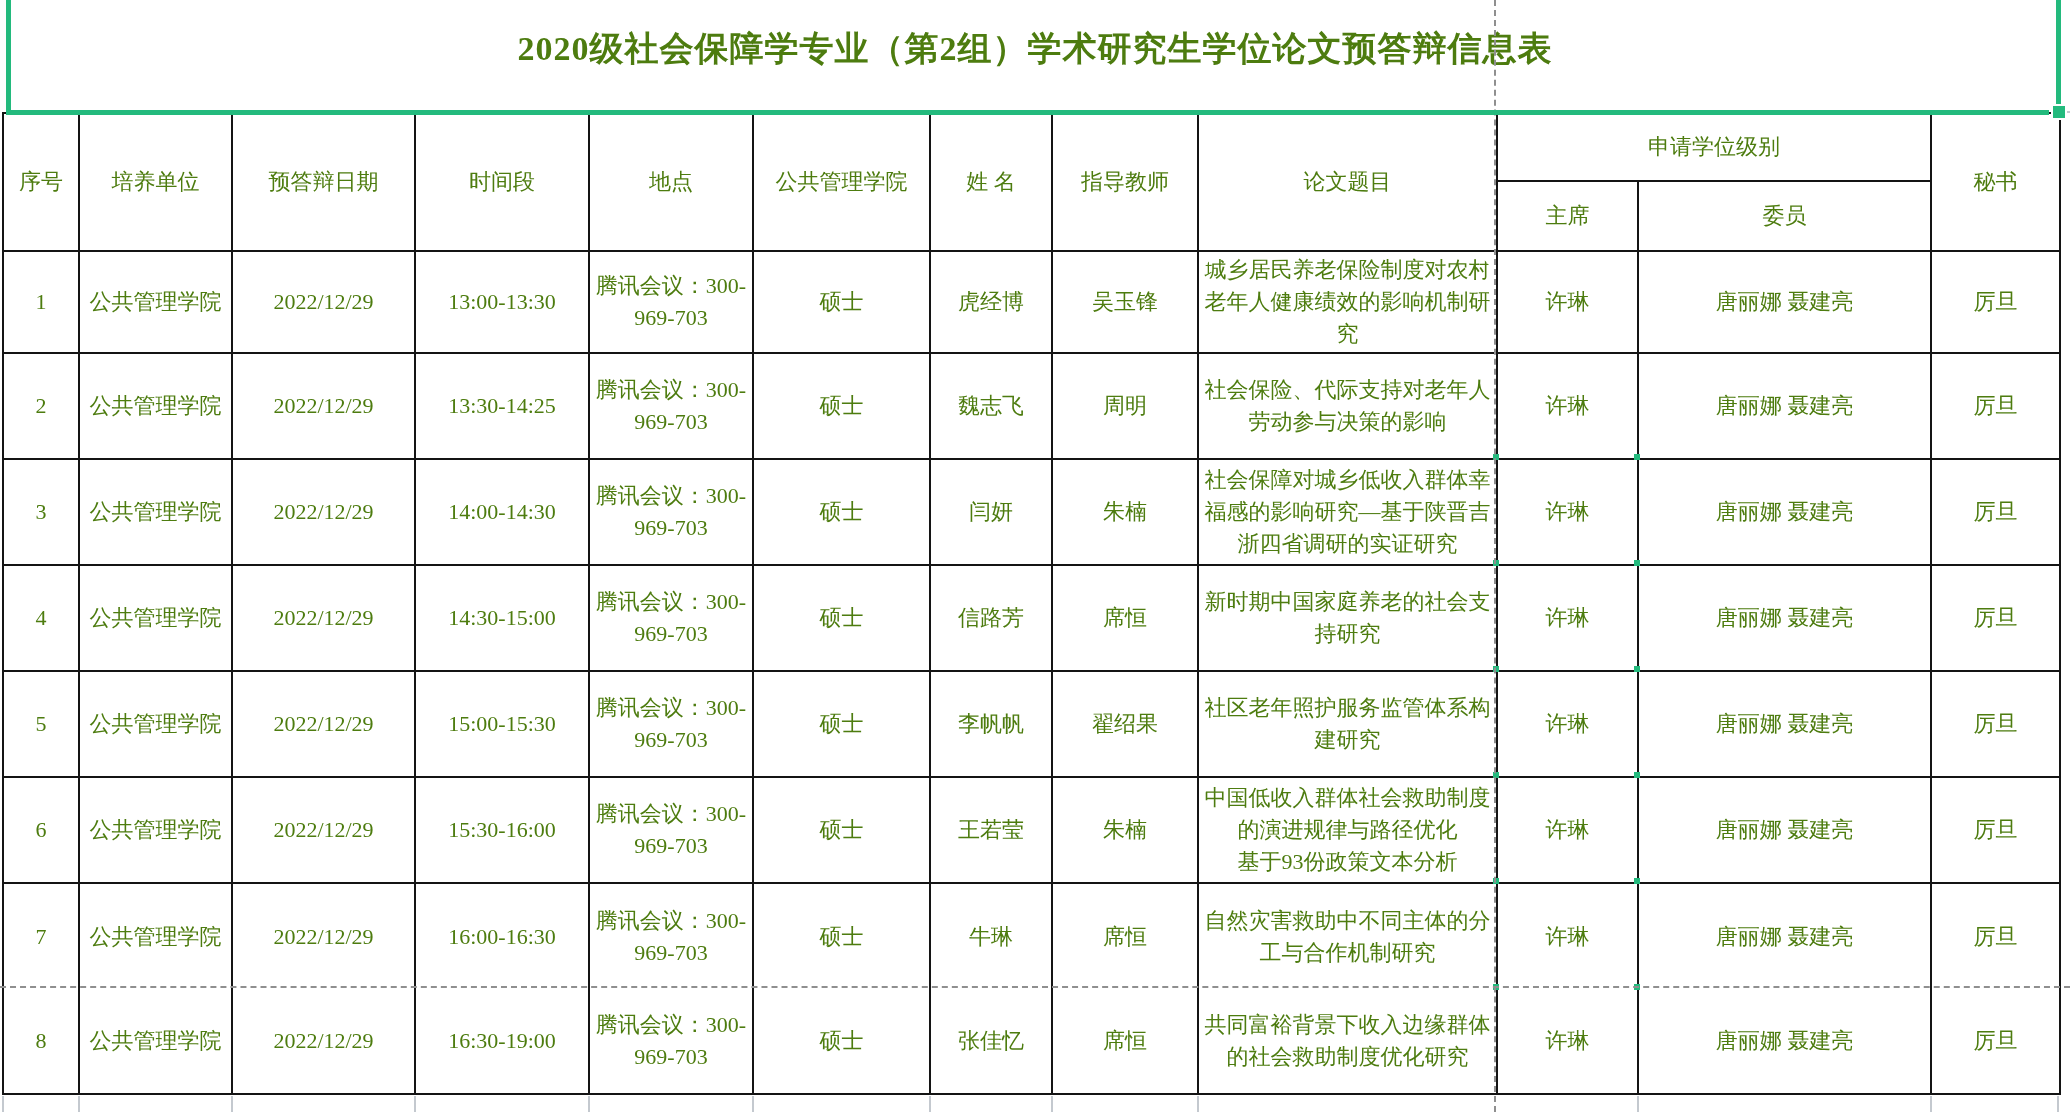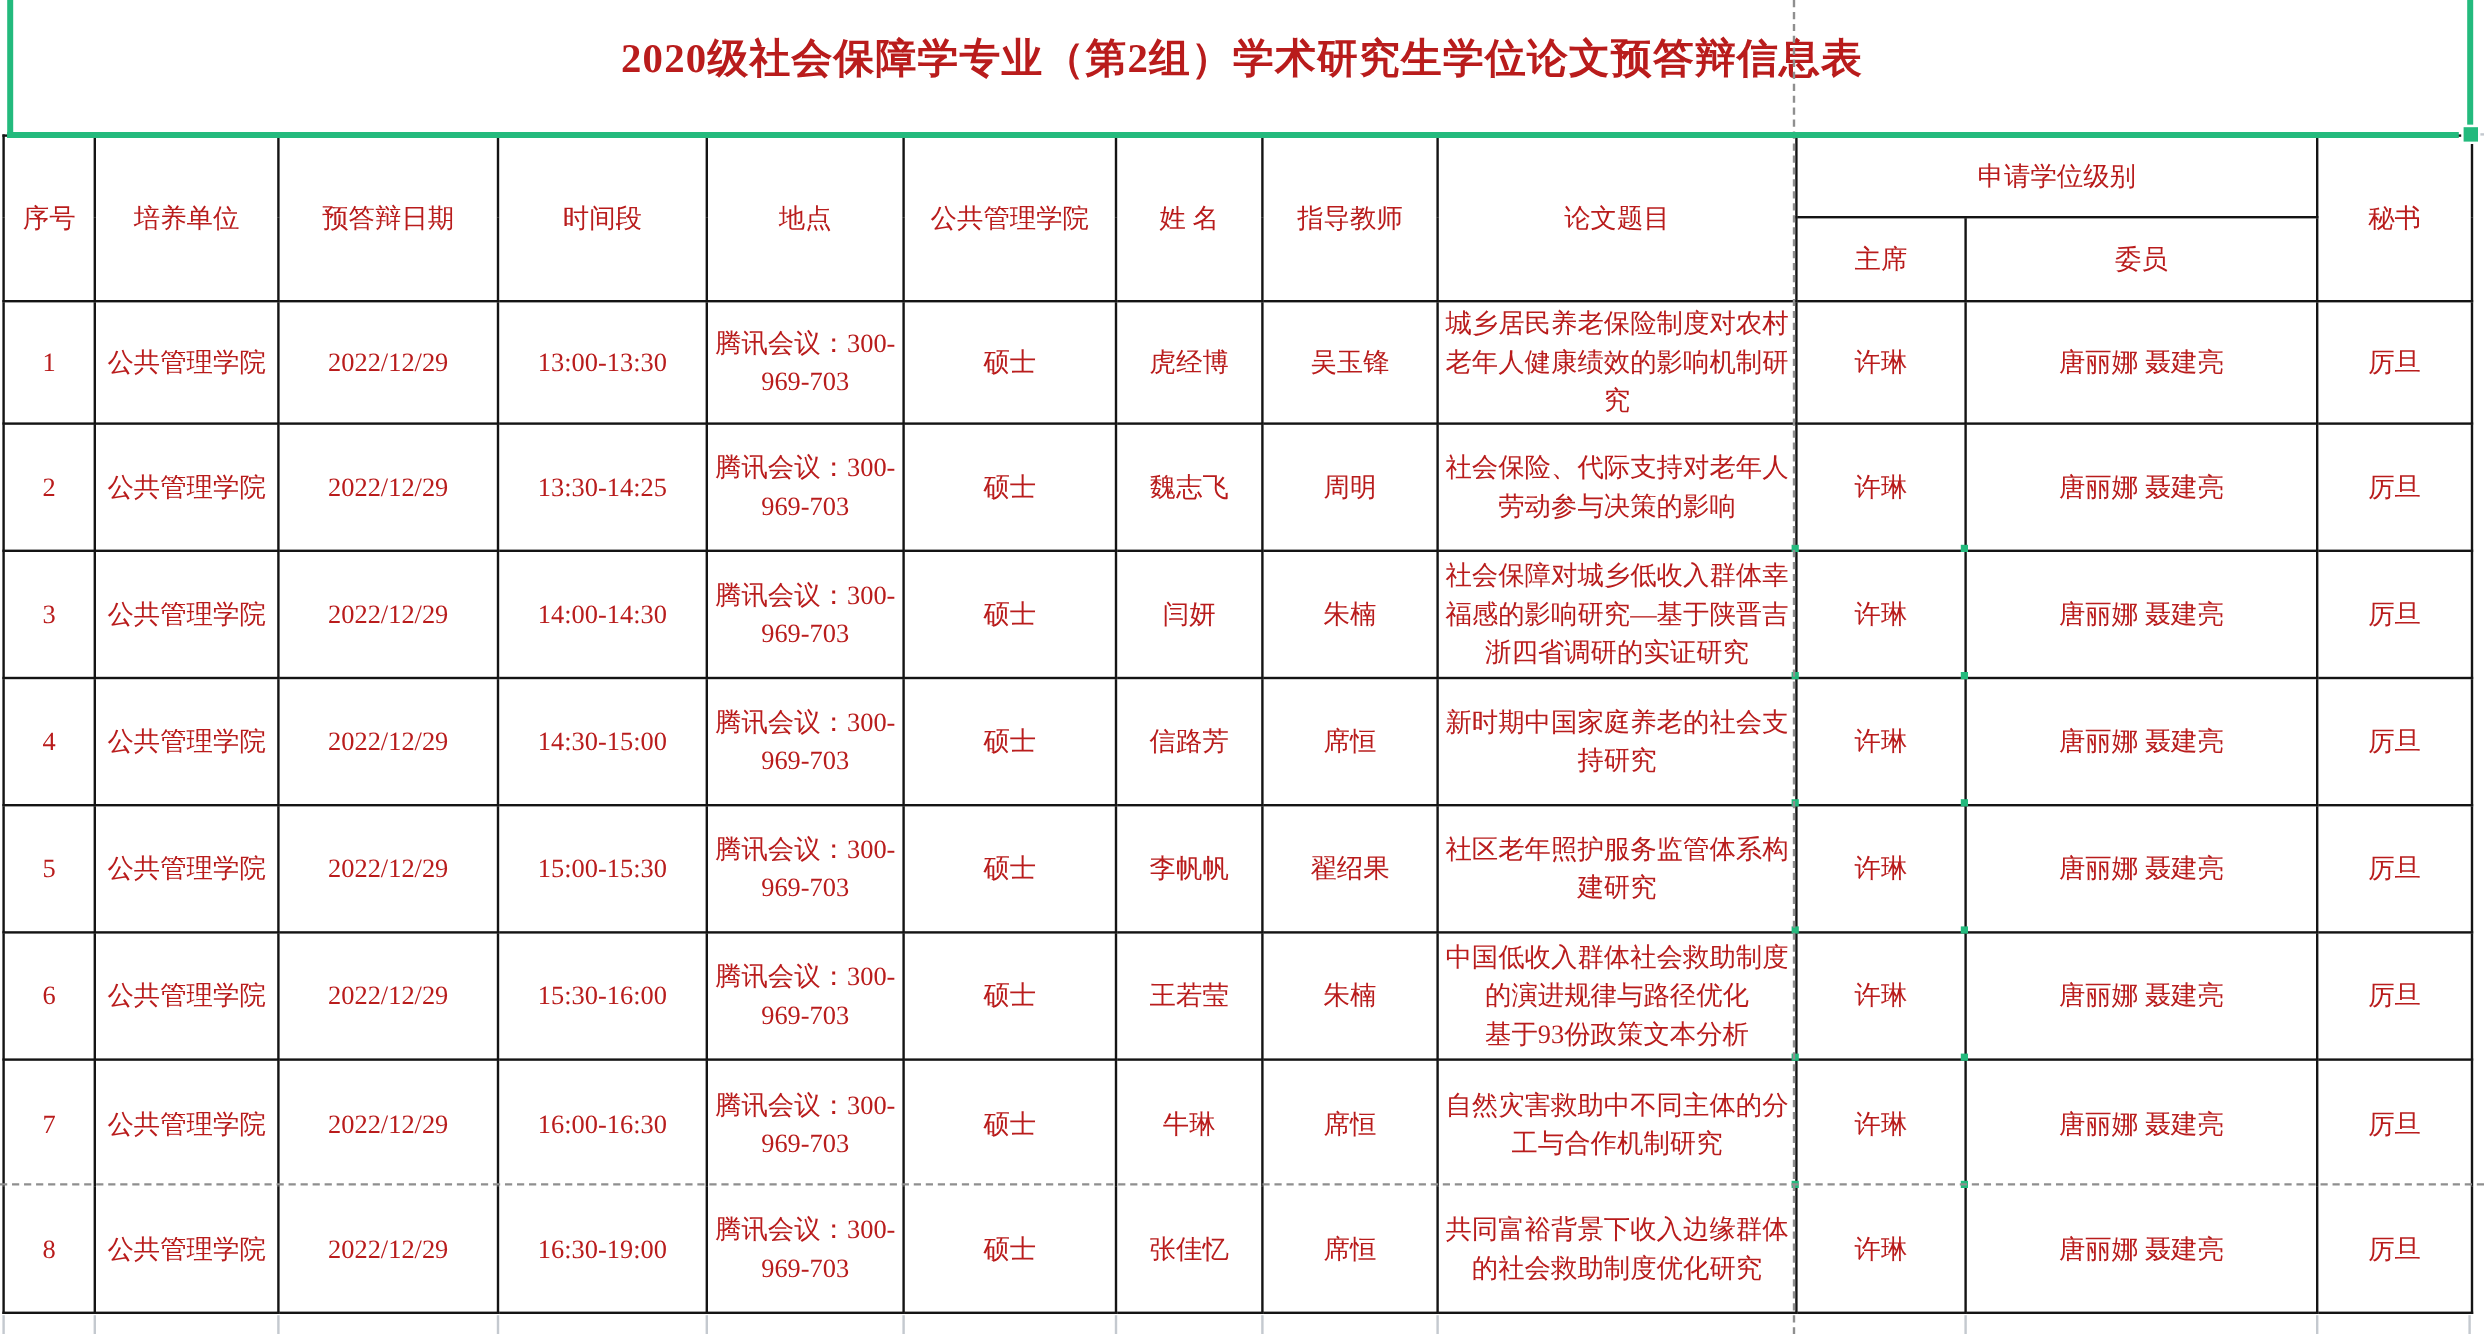--- a/index.html
+++ b/index.html
@@ -1,37 +1,37 @@
 <!DOCTYPE html>
 <html><head>
 <meta charset="utf-8">
 <style>
   html,body{margin:0;padding:0;background:#ffffff;}
   .canvas{
     position:relative;width:2070px;height:1112px;background:#ffffff;overflow:hidden;
-    font-family:"Liberation Serif","DejaVu Serif",serif;color:#b91c1c;
+    font-family:"Liberation Serif","DejaVu Serif",serif;color:#4d7c0f;
   }
   
   .title-band{
     position:absolute;left:0;top:0;width:2070px;height:98px;
     display:flex;align-items:center;justify-content:center;
   }
   .title-band .title-text{
     font-size:34px;font-weight:bold;letter-spacing:1px;white-space:nowrap;
   }
   
   table.sched{
     position:absolute;left:2px;top:112px;width:2057px;
     border-collapse:collapse;table-layout:fixed;z-index:1;
   }
   table.sched th, table.sched td{
     border:2px solid #141414;font-weight:normal;text-align:center;vertical-align:middle;
     font-size:22px;line-height:32px;padding:0;overflow:hidden;
   }
-  td.c-thesis{white-space:pre-line;line-height:33px;border-right-style:hidden;}
+  td.c-thesis{white-space:pre-line;line-height:33px;border-right-style:hidden;border-radius:32px;}
   td.c-chair{border-left-style:hidden;margin-top:32px;}
   td.c-location{white-space:pre-line;}
   tr.pb-above td{border-bottom-style:hidden;}
   tr.pb-below td{border-top-style:hidden;}
   
   .pagebreak-v{
     position:absolute;left:1494px;top:0;width:0;height:1112px;
     border-left:2px dashed #8f8f8f;z-index:3;
   }
   .pagebreak-h{

